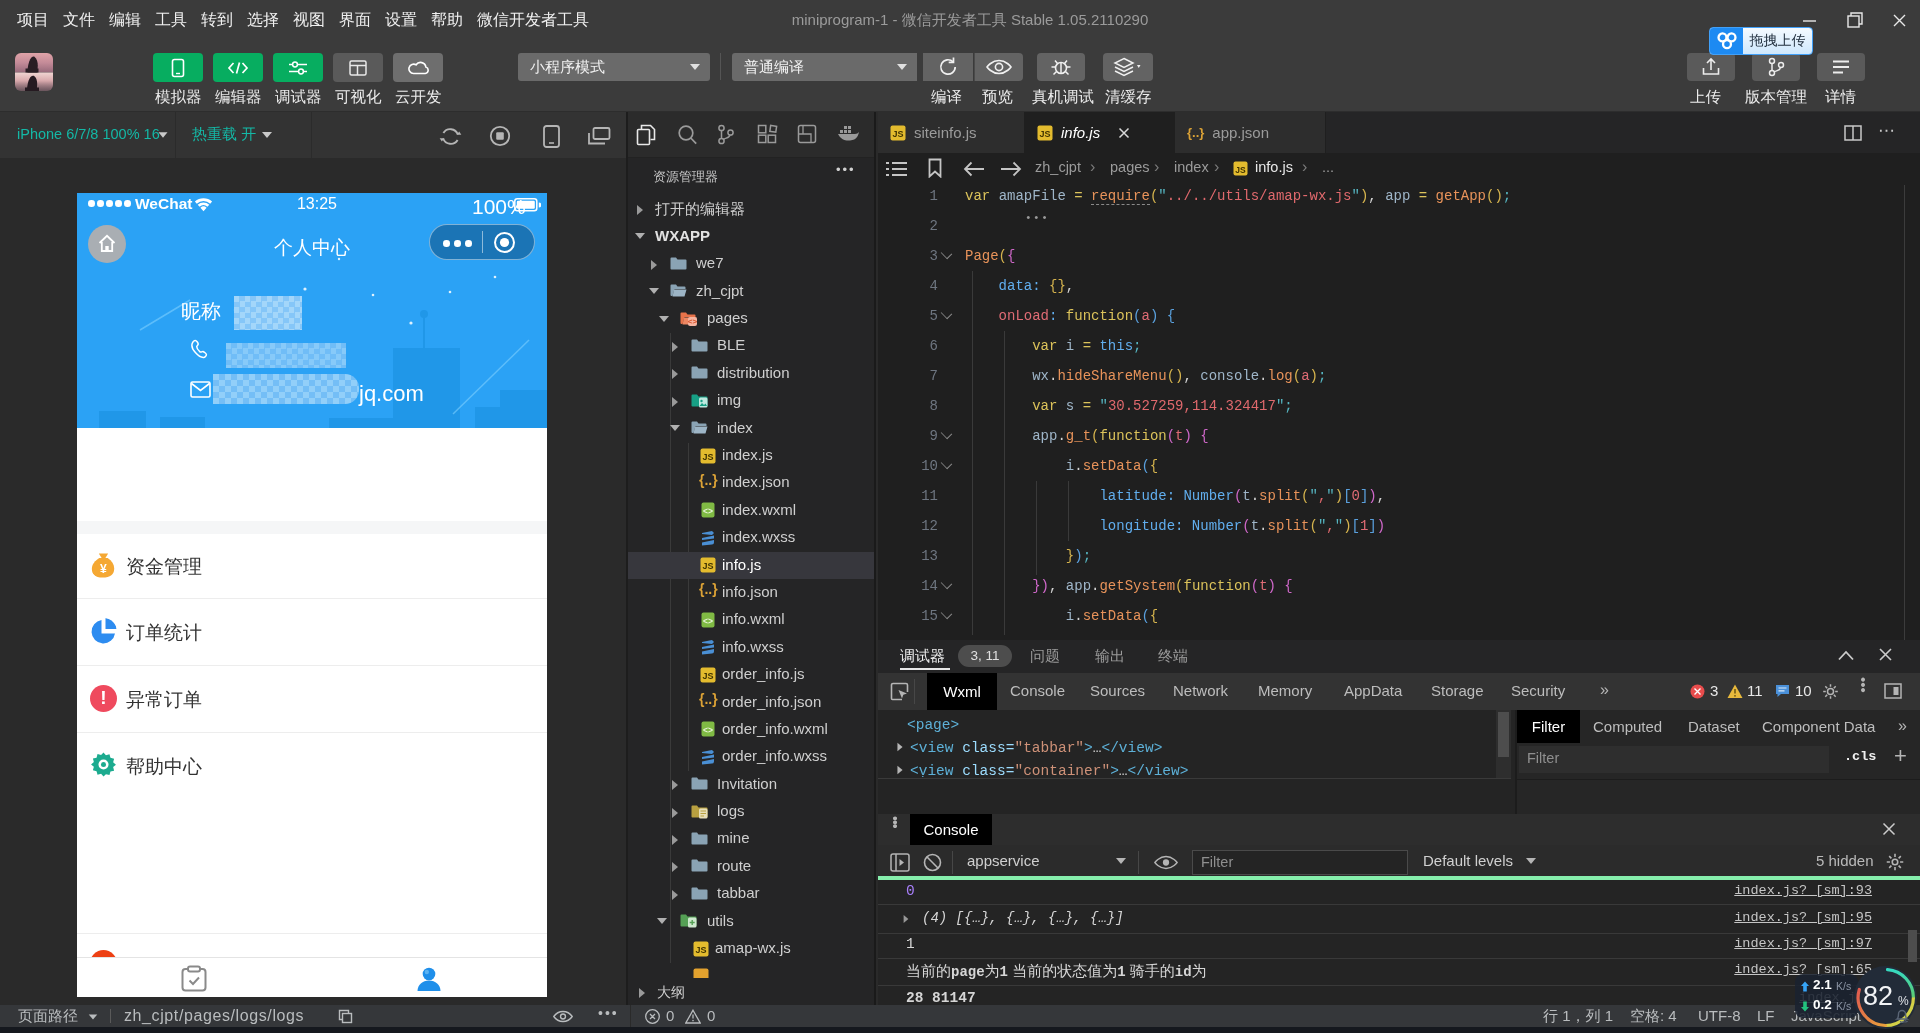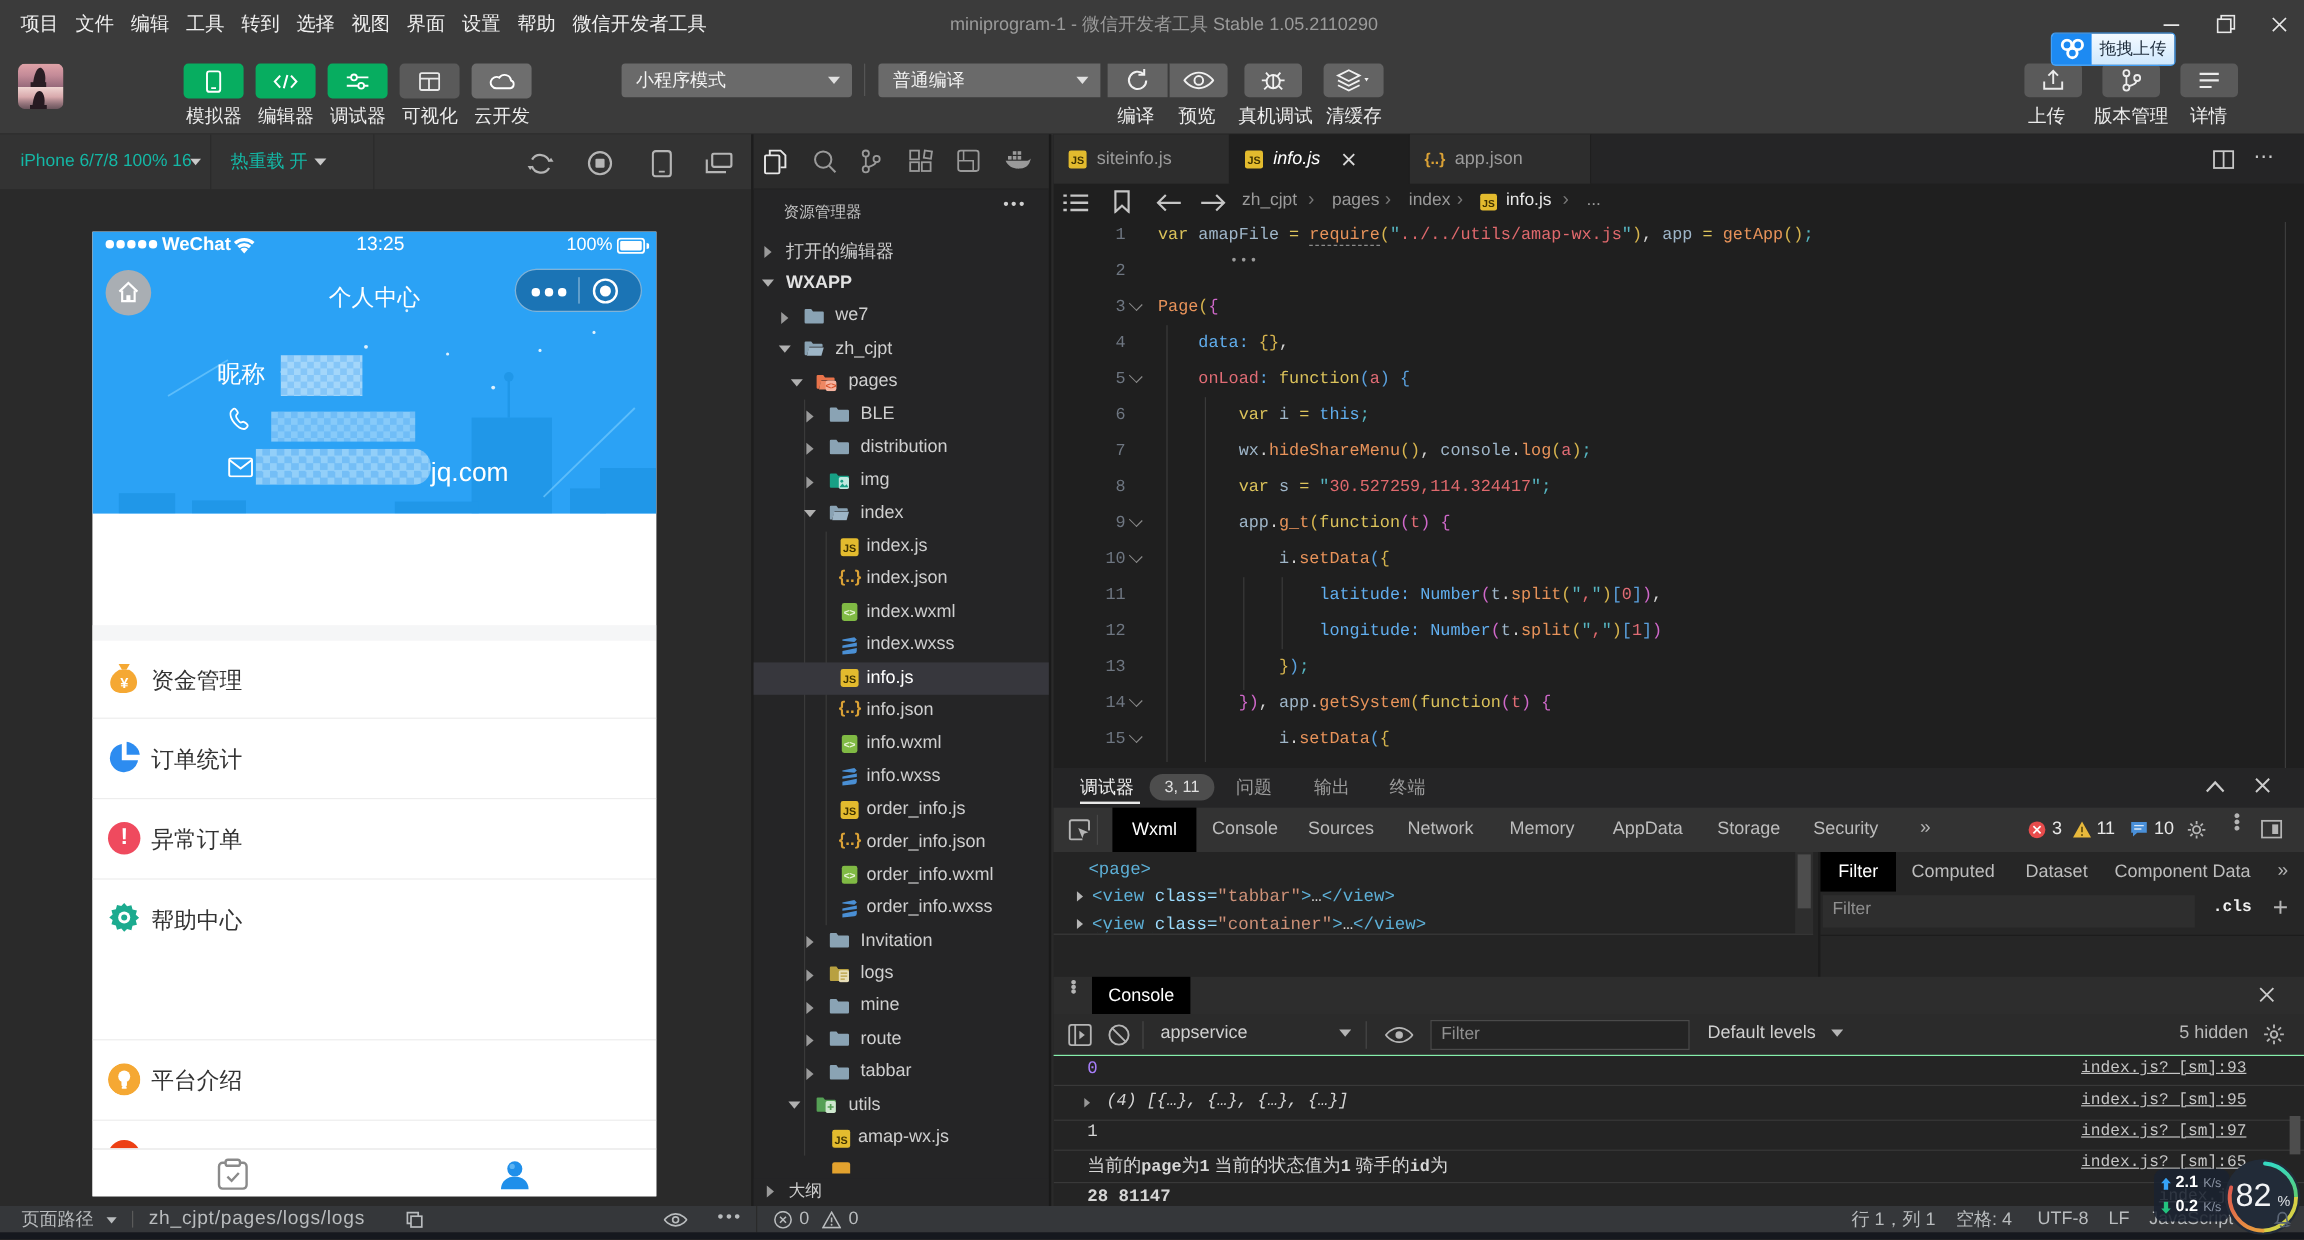--- a/index.html
+++ b/index.html
@@ -73,21 +73,21 @@
 .bsep{position:absolute;top:5px;color:#7a7a7a;font-size:16px}
 .iguide{position:absolute;width:1px;background:#3a3a3a}
 .fold{position:absolute;left:64px;width:9px;height:9px;border-right:1.8px solid #8a8a8a;border-bottom:1.8px solid #8a8a8a;transform:rotate(45deg) scale(1,0.8)}
 
 #debug{position:absolute;left:878px;top:640px;width:1042px;height:365px;background:#242424}
 #dbghead{position:absolute;left:0;top:0;width:1042px;height:33px;background:#252526;color:#9a9a9a;font-size:15px}
 #dbgtabs{position:absolute;left:0;top:33px;width:1042px;height:37px;background:#333333;color:#bdbdbd;font-size:15px}
 #wxml{position:absolute;left:0;top:70px;width:622px;height:67px;background:#242424;font-family:"Liberation Mono",monospace;font-size:14.5px;line-height:22px}
 #stylespanel{position:absolute;left:637px;top:70px;width:405px;height:107px;background:#262626;border-left:2px solid #1c1c1c}
 #consolehead{position:absolute;left:0;top:174px;width:1042px;height:31px;background:#2d2d2d}
-#consolebar{position:absolute;left:0;top:205px;width:1042px;height:35px;background:#2b2b2b;border-bottom:1px solid #86efac}
+#consolebar{position:absolute;left:0;top:205px;width:1042px;height:35px;background:#2b2b2b;border-bottom:4px solid #86efac}
 #conrows{position:absolute;left:0;top:240px;width:1042px;height:125px;font-size:14.5px;overflow:hidden}
 .crow{position:absolute;left:0;width:1042px;border-bottom:1px solid #393939;color:#d6d6d6}
 .clink{position:absolute;right:48px;text-decoration:underline;color:#c5c5c5;font-family:"Liberation Mono",monospace;font-size:13.5px}
 
 #statusbar{position:absolute;left:0;top:1005px;width:1920px;height:22px;background:#35373a;color:#b9bcbe;font-size:15px}
 #statusbottom{position:absolute;left:0;top:1027px;width:1920px;height:6px;background:#15181e}
 </style></head>
 <body>
 
 <div id="header">
@@ -302,21 +302,21 @@
           <i style="width:6.5px;height:6.5px;border-radius:50%;background:#fff"></i>
           <i style="width:6.5px;height:6.5px;border-radius:50%;background:#fff"></i>
           <i style="width:6.5px;height:6.5px;border-radius:50%;background:#fff"></i>
           <i style="width:6.5px;height:6.5px;border-radius:50%;background:#fff"></i>
     </div>
     <span style="position:absolute;left:58px;top:2px;color:#fff;font-size:15.5px;font-weight:bold">WeChat</span>
     <svg style="position:absolute;left:117px;top:5px" width="19" height="14" viewBox="0 0 19 14">
           <path d="M9.5 13.2L6.4 9.7a4.6 4.6 0 0 1 6.2 0zM3.7 6.7a8.7 8.7 0 0 1 11.6 0l-1.9 2.1a5.9 5.9 0 0 0-7.8 0zM.9 3.6a12.8 12.8 0 0 1 17.2 0l-1.9 2.1a10 10 0 0 0-13.4 0z" fill="#fff"></path>
         </svg>
     <span style="position:absolute;left:218px;top:2px;width:44px;text-align:center;color:#fff;font-size:16px">13:25</span>
-    <span style="position:absolute;left:395px;top:2px;color:#fff;font-size:15px">100%</span>
+    <span style="position:absolute;left:395px;top:2px;color:#fff;font-size:21px">100%</span>
     <svg style="position:absolute;left:437px;top:5px" width="27" height="14" viewBox="0 0 27 14">
           <rect x="0.8" y="0.8" width="22" height="12" rx="2.5" fill="none" stroke="#fff" stroke-width="1.5"></rect>
           <rect x="2.8" y="2.8" width="18" height="8" rx="1.2" fill="#fff"></rect>
           <path d="M24.8 4.5v5a2.5 2.5 0 0 0 0-5z" fill="#fff"></path>
         </svg>
 
     <div style="position:absolute;left:11px;top:32px;width:38px;height:38px;border-radius:50%;background:#a9aeb3"></div>
     <svg style="position:absolute;left:21px;top:41px" width="18" height="19" viewBox="0 0 18 19">
           <path d="M1.5 9L9 1.8 16.5 9" fill="none" stroke="#fff" stroke-width="1.8"></path>
           <path d="M3.8 8v9h10.4V8" fill="none" stroke="#fff" stroke-width="1.8"></path>
@@ -370,29 +370,20 @@
       <div class="picon" style="top:19px;background:#ef4a5e;color:#fff;text-align:center;font-size:19px;font-weight:bold;line-height:26px">!</div>
       <span class="ptxt" style="top:21px">异常订单</span>
     </div>
     <div class="prow" style="top:198px;height:67px">
       <svg class="picon" style="top:18px" width="28" height="28" viewBox="0 0 28 28">
             <path d="M14 1.5l2.5 2.9 3.7-1 1 3.7 3.8.9-1 3.7 2.9 2.5-2.9 2.5 1 3.7-3.8.9-1 3.7-3.7-1L14 26.5l-2.5-2.9-3.7 1-1-3.7-3.8-.9 1-3.7L1.1 14 4 11.5l-1-3.7 3.8-.9 1-3.7 3.7 1z" fill="#1cab8f"></path>
             <circle cx="14" cy="14" r="5.2" fill="#fff"></circle>
             <circle cx="14" cy="14" r="2.6" fill="#1cab8f"></circle>
           </svg>
       <span class="ptxt" style="top:21px">帮助中心</span>
-    </div>
-    <div class="prow" style="top:332px;height:67px">
-      <svg class="picon" style="top:19px" width="27" height="27" viewBox="0 0 27 27">
-            <circle cx="13.5" cy="13.5" r="13.5" fill="#f5a833"></circle>
-            <circle cx="13.5" cy="11" r="5" fill="#fff"></circle>
-            <path d="M11.2 15.5h4.6v2.3a2.3 2.3 0 0 1-4.6 0z" fill="#fff"></path>
-            <path d="M11.5 20.5h4" stroke="#fff" stroke-width="1.4"></path>
-          </svg>
-      <span class="ptxt" style="top:21px">平台介绍</span>
     </div>
     <div class="prow" style="top:399px;height:24px">
       <div class="picon" style="top:16px;background:#ed4014"></div>
     </div>
   </div>
   <div id="ptab">
     <svg style="position:absolute;left:103px;top:7px" width="28" height="28" viewBox="0 0 28 28">
           <rect x="2.5" y="4" width="23" height="21.5" rx="3" fill="none" stroke="#8a8a8a" stroke-width="2"></rect>
           <path d="M9 4V2.5h10V4" fill="none" stroke="#8a8a8a" stroke-width="2"></path>
           <rect x="8" y="1.5" width="12" height="5" rx="2" fill="#fff" stroke="#8a8a8a" stroke-width="2"></rect>

